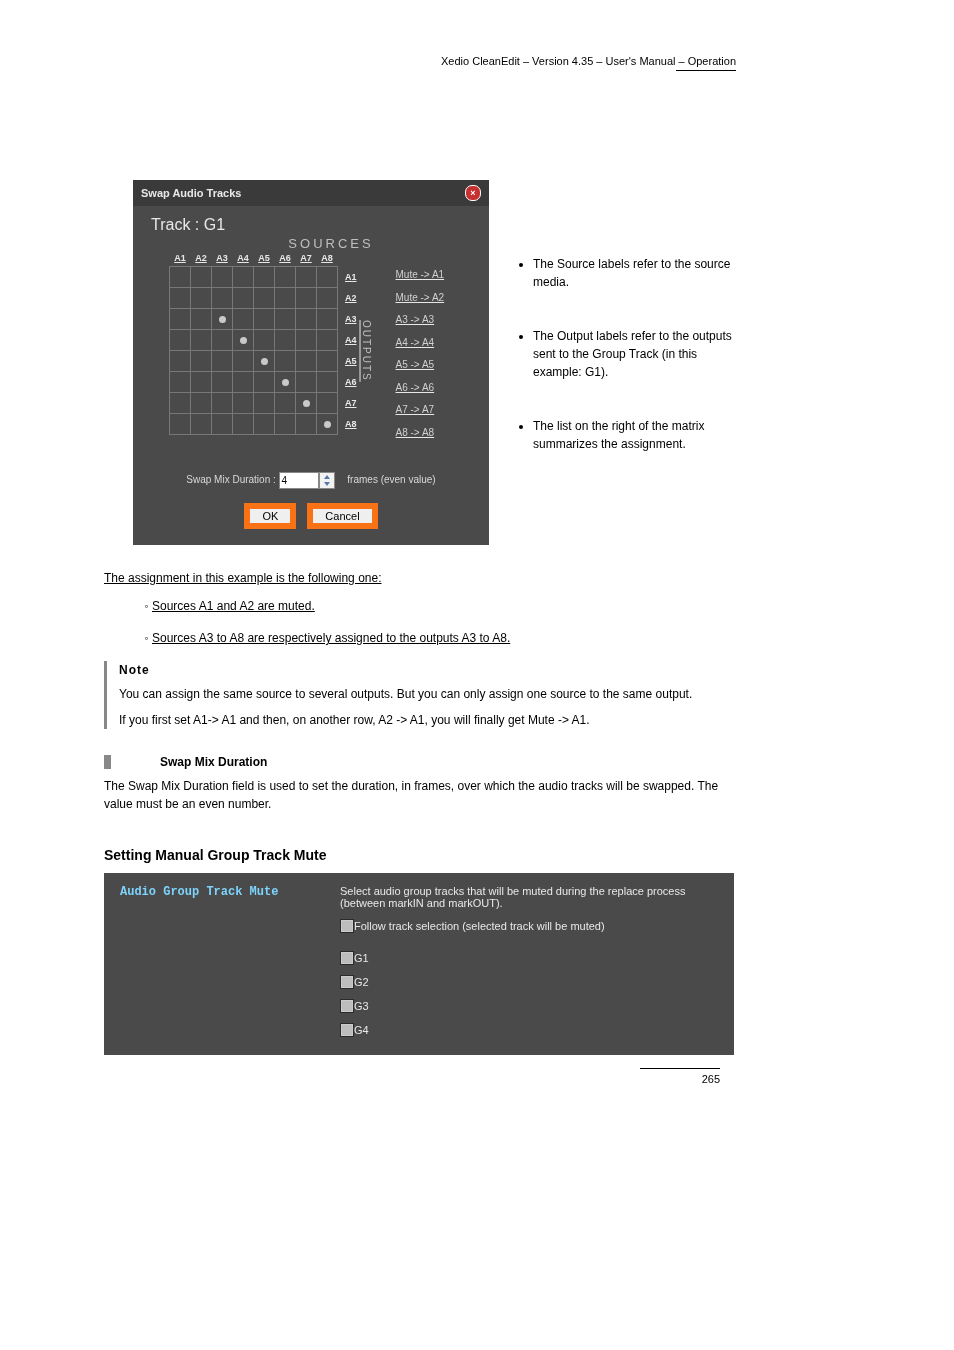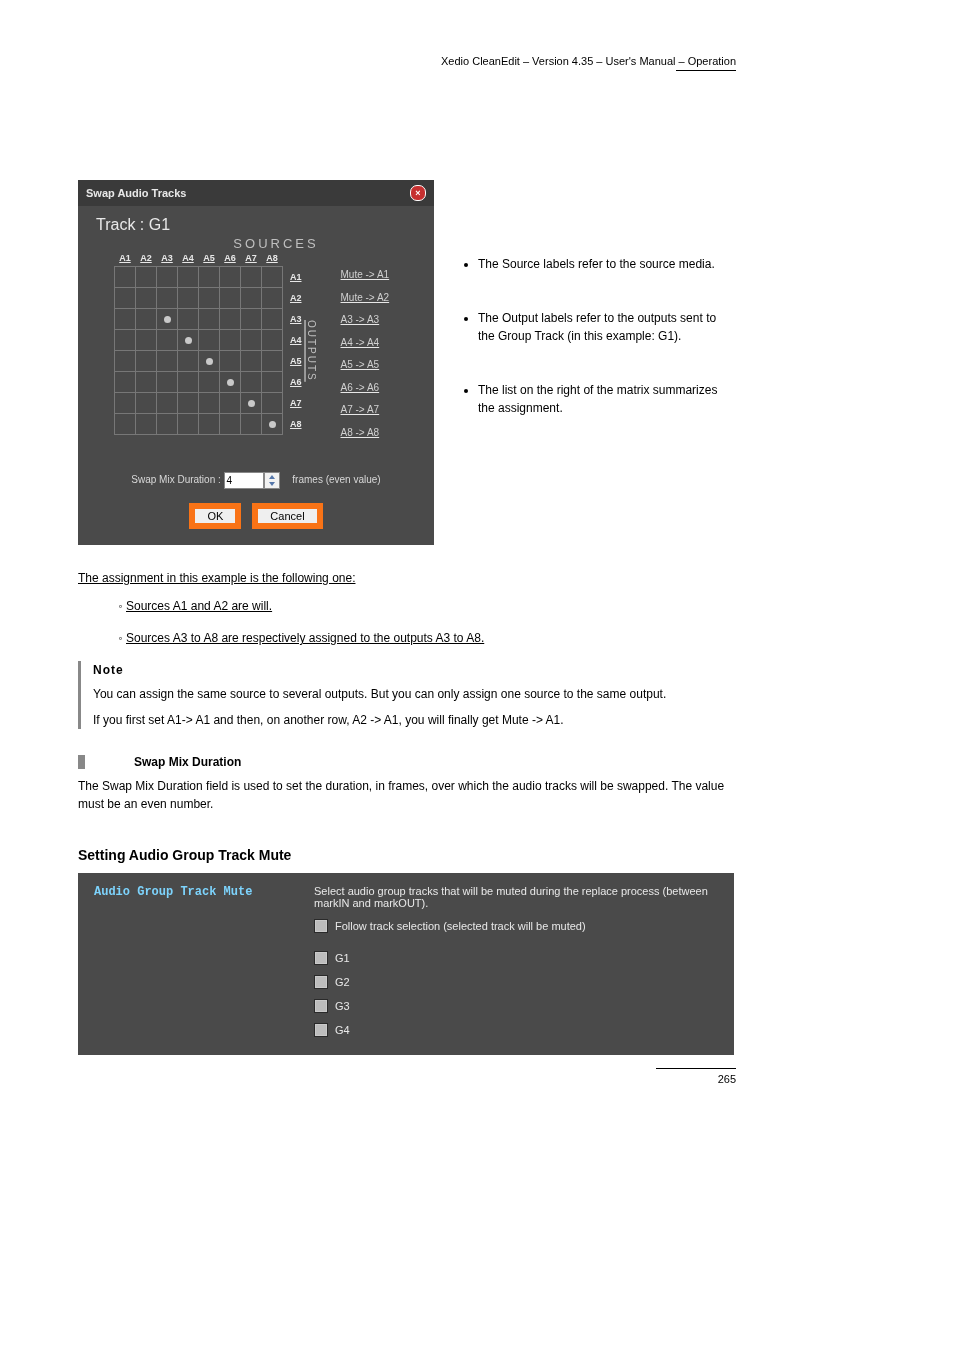--- a/index.html
+++ b/index.html
@@ -6,21 +6,21 @@
     margin: 0;
     padding: 0;
     background: #ffffff;
     font-family: Arial, Helvetica, sans-serif;
     color: #000;
     width: 954px;
   }
   .page {
     position: relative;
     width: 824px;
-    padding: 60px 90px 70px 78px;
+    padding: 60px 90px 70px 104px;
     box-sizing: border-box;
   }
   .topline {
     border-top: 1px solid #000;
     width: 60px;
     position: absolute;
     right: 88px;
     top: 70px;
   }
   .header-text {
@@ -31,20 +31,21 @@
     right: 88px;
     top: 55px;
   }
   .content-row {
     display: flex;
     gap: 26px;
     margin-top: 120px;
   }
   .dialog-img {
     flex: 0 0 auto;
+    margin-left: 29px;
   }
   .dialog {
     width: 356px;
     background: #4a4a4a;
     color: #e8e8e8;
     font-size: 11px;
     position: relative;
   }
   .dialog-title {
     background: #3a3a3a;
@@ -252,35 +253,34 @@
     font-size: 12px;
     flex: 0 0 200px;
     font-family: Liberation Mono, monospace;
   }
   .mute-panel .right {
     flex: 1 1 auto;
   }
   .cb-row {
     display: flex;
     align-items: center;
-    gap: 7px;
     margin-top: 10px;
     font-size: 11px;
   }
   .cb {
     width: 12px;
     height: 12px;
     background: #bdbdbd;
     border: 1px solid #2a2a2a;
     box-shadow: inset 0 0 0 1px #fff3;
   }
   .footer {
     position: absolute;
     bottom: 40px;
-    right: 88px;
+    right: 104px;
     border-top: 1px solid #000;
     width: 80px;
     text-align: right;
     font-size: 11px;
     padding-top: 4px;
   }
 </style>
 </head>
 <body>
 
@@ -435,39 +435,39 @@
         <li>The Source labels refer to the source media.</li>
         <li>The Output labels refer to the outputs sent to the Group Track (in this example: G1).</li>
         <li>The list on the right of the matrix summarizes the assignment.</li>
       </ul>
     </div>
   </div>
 
   <div class="below-matrix">
     <div>The assignment in this example is the following one:</div>
     <ul>
-      <li>Sources A1 and A2 are will.</li>
+      <li>Sources A1 and A2 are muted.</li>
       <li>Sources A3 to A8 are respectively assigned to the outputs A3 to A8.</li>
     </ul>
   </div>
 
   <div class="info-note">
     <div style="font-weight:bold;letter-spacing:1px;margin-bottom:6px;">Note</div>
     <div>You can assign the same source to several outputs. But you can only assign one source to the same output.</div>
     <div style="margin-top:8px;">If you first set A1-&gt; A1 and then, on another row, A2 -&gt; A1, you will finally get Mute -&gt; A1.</div>
   </div>
 
   <div class="sec-head">
     <span class="bar"></span>
     <span>Swap Mix Duration</span>
   </div>
   <div class="body-text">The Swap Mix Duration field is used to set the duration, in frames, over which the audio tracks will be swapped. The value must be an even number.</div>
 
   <div class="sec-head" style="font-size:14px;margin-top:34px;">
-    <span>Setting Audio Group Track Mute</span>
+    <span>Setting Manual Group Track Mute</span>
   </div>
 
   <div class="mute-panel">
     <div class="left">Audio Group Track Mute</div>
     <div class="right">
       <div>Select audio group tracks that will be muted during the replace process (between markIN and markOUT).</div>
       <div class="cb-row">
         <span class="cb"></span>
         <span>Follow track selection (selected track will be muted)</span>
       </div>

